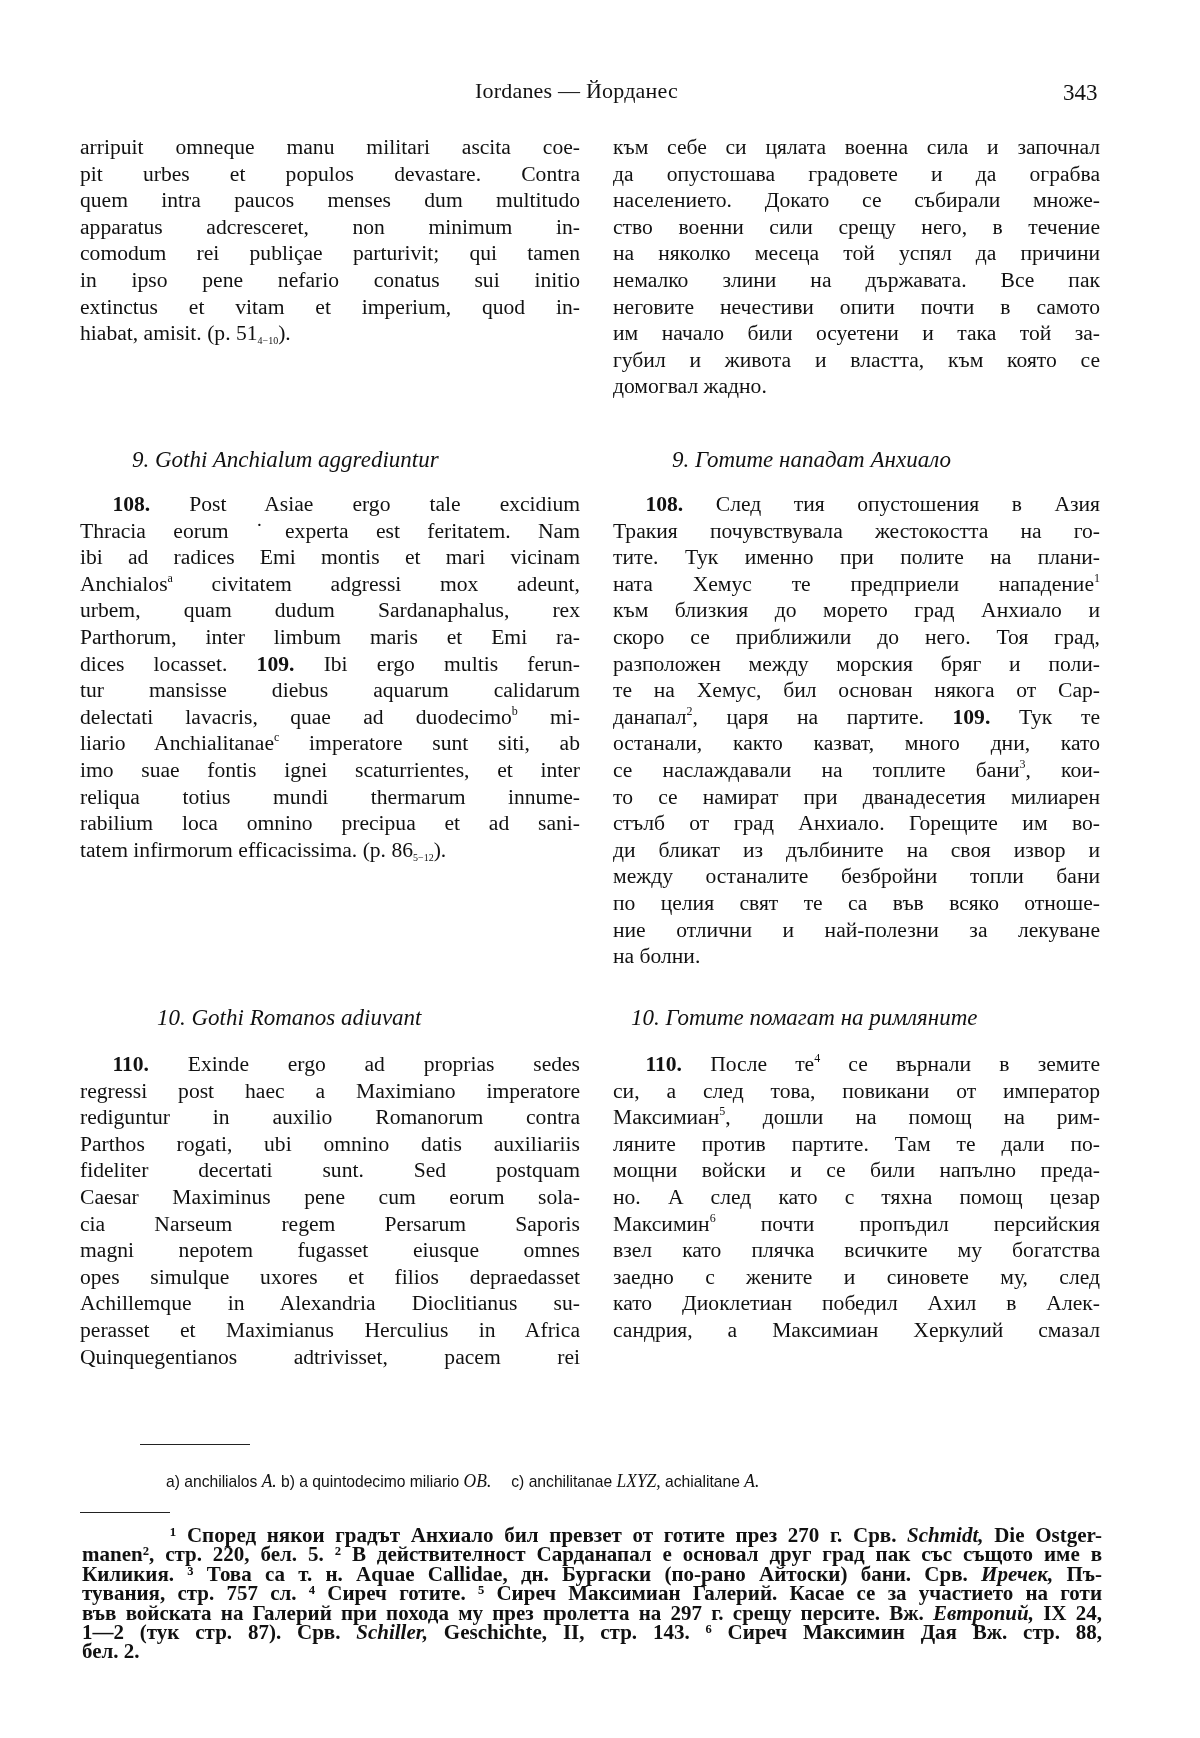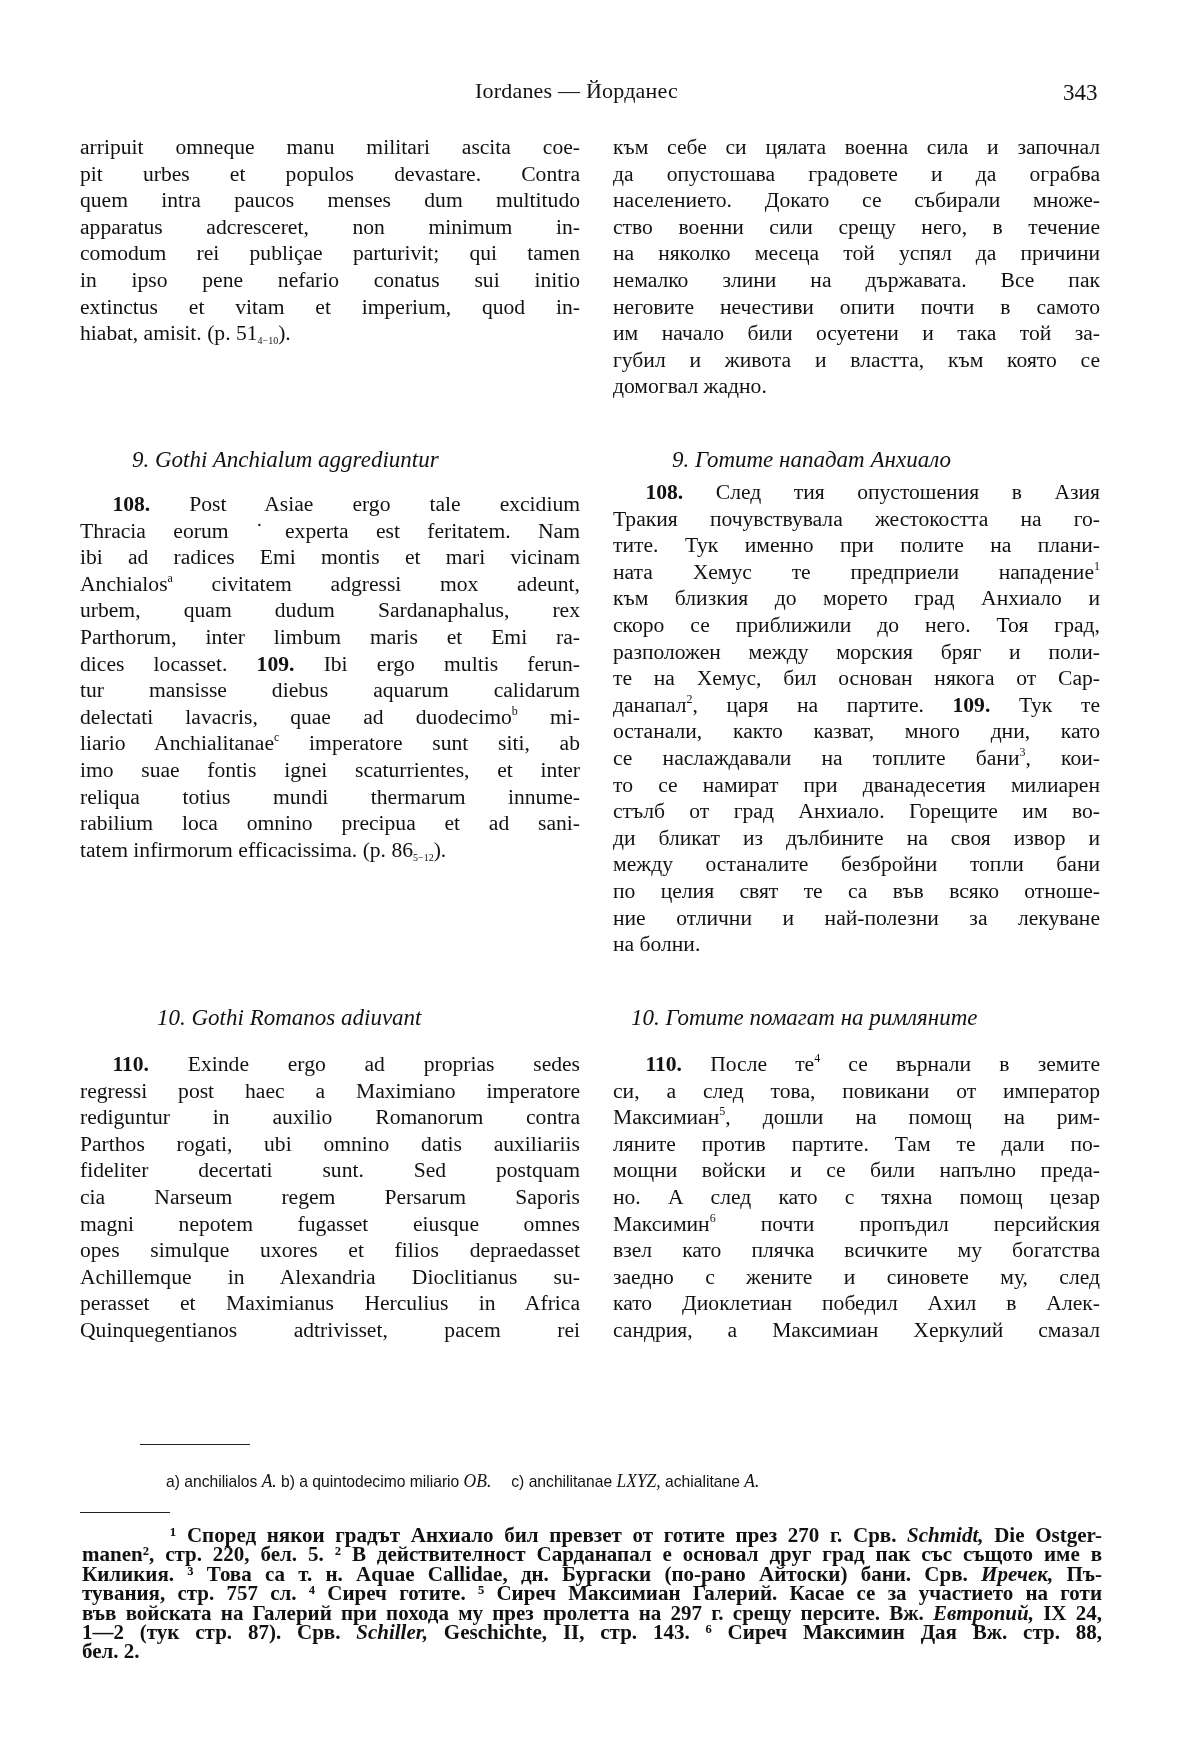--- a/index.html
+++ b/index.html
@@ -70,21 +70,21 @@
   <span class="line"><span>dices locasset.</span> <b class="b">109.</b> <span>Ibi ergo multis ferun-</span></span>
   <span class="line">tur mansisse diebus aquarum calidarum</span>
   <span class="line"><span>delectati lavacris, quae ad duodecimo</span><sup>b</sup> <span>mi-</span></span>
   <span class="line"><span>liario Anchialitanae</span><sup>c</sup> <span>imperatore sunt siti, ab</span></span>
   <span class="line">imo suae fontis ignei scaturrientes, et inter</span>
   <span class="line">reliqua totius mundi thermarum innume-</span>
   <span class="line">rabilium loca omnino precipua et ad sani-</span>
   <span class="line last"><span>tatem infirmorum efficacissima. (p. 86</span><sub>5−12</sub><span>).</span></span>
 </div>
 
-<div class="col col-right" style="top:479px;">
+<div class="col col-right" style="top:491px;">
   <span class="line">  <b class="b">108.</b> <span>След тия опустошения в Азия</span></span>
   <span class="line">Тракия почувствувала жестокостта на го-</span>
   <span class="line">тите. Тук именно при полите на плани-</span>
   <span class="line"><span>ната Хемус те предприели нападение</span><sup>1</sup></span>
   <span class="line">към близкия до морето град Анхиало и</span>
   <span class="line">скоро се приближили до него. Тоя град,</span>
   <span class="line">разположен между морския бряг и поли-</span>
   <span class="line">те на Хемус, бил основан някога от Сар-</span>
   <span class="line"><span>данапал</span><sup>2</sup><span>, царя на партите.</span> <b class="b">109.</b> <span>Тук те</span></span>
   <span class="line">останали, както казват, много дни, като</span>
@@ -100,20 +100,21 @@
 
 <div class="heading" style="left:157px; top:1005px;">10. Gothi Romanos adiuvant</div>
 <div class="heading" style="left:631px; top:1005px;">10. Готите помагат на римляните</div>
 
 <div class="col col-left" style="top:1051px;">
   <span class="line">  <b class="b">110.</b> <span>Exinde ergo ad proprias sedes</span></span>
   <span class="line">regressi post haec a Maximiano imperatore</span>
   <span class="line">rediguntur in auxilio Romanorum contra</span>
   <span class="line">Parthos rogati, ubi omnino datis auxiliariis</span>
   <span class="line">fideliter decertati sunt. Sed postquam</span>
+  <span class="line">Caesar Maximinus pene cum eorum sola-</span>
   <span class="line">cia Narseum regem Persarum Saporis</span>
   <span class="line">magni nepotem fugasset eiusque omnes</span>
   <span class="line">opes simulque uxores et filios depraedasset</span>
   <span class="line">Achillemque in Alexandria Dioclitianus su-</span>
   <span class="line">perasset et Maximianus Herculius in Africa</span>
   <span class="line">Quinquegentianos adtrivisset, pacem rei</span>
 </div>
 
 <div class="col col-right" style="top:1051px;">
   <span class="line">  <b class="b">110.</b> <span>После те</span><sup>4</sup> <span>се върнали в земите</span></span>

